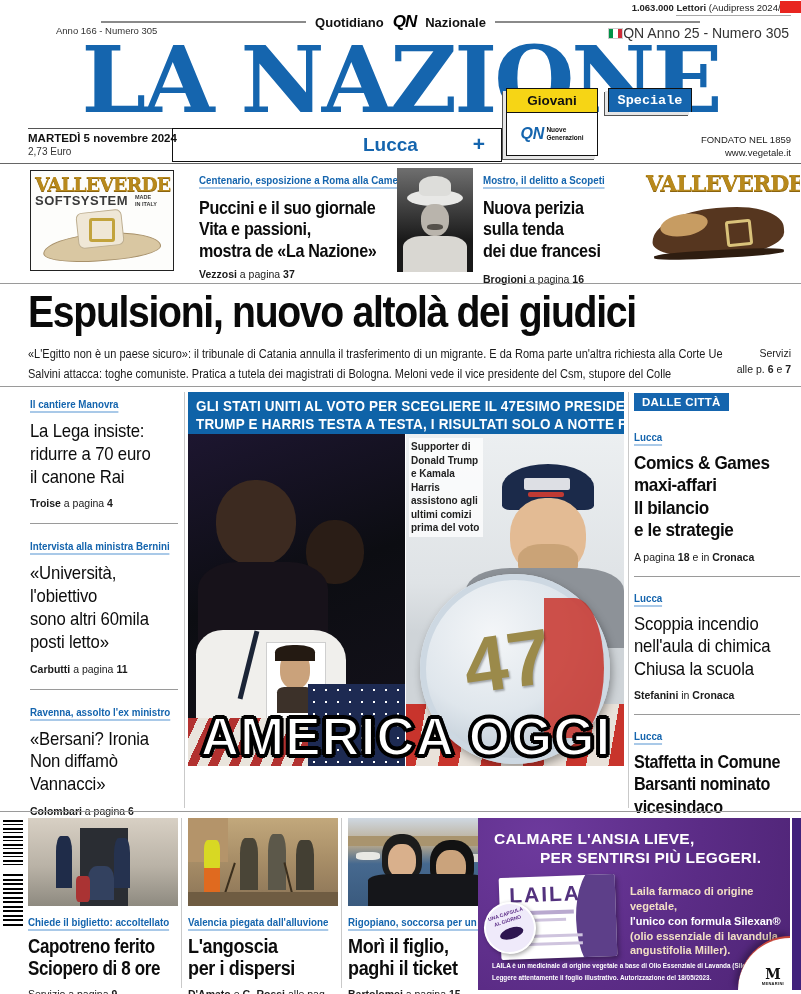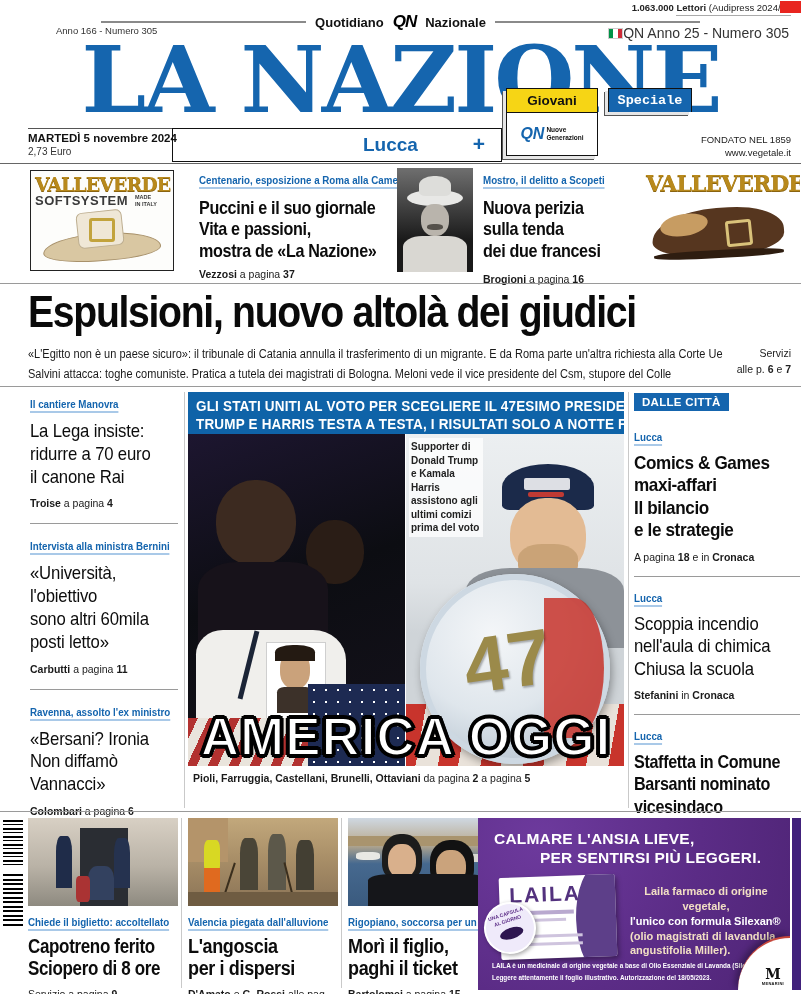--- a/index.html
+++ b/index.html
@@ -200,23 +200,20 @@
         <span class="abs" style="left:44px;top:42px;font-size:78px;font-weight:800;color:#9b8a4a;transform:rotate(-8deg);text-shadow:1px 2px 2px rgba(0,0,0,.3);">47</span>
       </div>
       <div class="abs" style="left:3px;top:4px;width:70px;font-size:10px;font-weight:600;color:#222;line-height:1.35;background:rgba(255,255,255,.75);padding:2px;">Supporter di Donald Trump e Kamala Harris assistono agli ultimi comizi prima del voto</div>
     </div>
 
     <div class="abs" style="left:0;right:0;top:272px;text-align:center;z-index:5;font-size:53px;font-weight:800;color:#fff;letter-spacing:1px;
                 -webkit-text-stroke:2px #000;
                 text-shadow:2px 2px 0 #000,-2px 2px 0 #000,2px -2px 0 #000,-2px -2px 0 #000,0 3px 0 #000,0 -3px 0 #000,3px 0 0 #000,-3px 0 0 #000;">AMERICA OGGI</div>
   </div>
 
-  <div style="margin-top:2px;">
-    <span style="background:#fff;padding:2px 5px;font-size:10.5px;color:#1a1a1a;"><span style="font-weight: 800;">Pioli, Farruggia, Castellani, Brunelli, Ottaviani</span><span> da pagina </span><span style="font-weight: 800;">2</span><span> a pagina </span><span style="font-weight: 800;">5</span></span>
-  </div>
 </div>
 <div class="rule-v" style="left:628px;top:392px;height:416px;"></div>
 
 <div class="abs" style="left:634px;top:392px;width:166px;">
   <span style="display:inline-block;background:#1565ae;color:#fff;font-size:11.5px;font-weight:800;
                letter-spacing:.3px;padding:3px 8px;">DALLE CITTÀ</span>
   <div style="margin-top:16px;">
     <span class="kicker">Lucca</span>
     <div class="headline cx" style="font-size:19px;transform:scaleX(.9);margin-top:6px;line-height:1.18;">Comics &amp; Games
 maxi-affari
@@ -313,23 +310,23 @@
     <div class="abs" style="left:12px;top:66px;width:70px;height:3px;background:#cfc4de;"></div>
   </div>
 
   <div class="abs" style="left:6px;top:84px;width:48px;height:48px;border-radius:50%;background:#efeafa;border:2px solid #fff;
               box-shadow:1px 2px 4px rgba(0,0,0,.35);transform:rotate(-18deg);overflow:hidden;">
     <div class="abs" style="left:4px;top:6px;width:40px;font-size:5px;font-weight:700;color:#5b2c86;text-align:center;line-height:1.3;">UNA CAPSULA AL GIORNO</div>
     <div class="abs" style="left:12px;top:24px;width:24px;height:11px;background:#2e1650;border-radius:50%;"></div>
   </div>
 
   <div class="abs" style="left:152px;top:66px;width:152px;font-size:11px;line-height:1.35;">
-    <div style="color:#f2dfc4;font-weight:600;text-align:center;">Laila farmaco di origine vegetale,</div>
+    <div style="color:#f2dfc4;font-weight:600;">Laila farmaco di origine vegetale,</div>
     <div style="color:#ffffff;font-weight:800;">l'unico con formula Silexan®</div>
-    <div style="color:#f2dfc4;font-weight:600;">(olio magistrati di lavandula</div>
+    <div style="color:#f2dfc4;font-weight:600;">(olio essenziale di lavandula</div>
     <div style="color:#f2dfc4;font-weight:600;">angustifolia Miller).</div>
   </div>
 
   <div class="abs" style="left:14px;top:142px;font-size:7.5px;font-weight:700;color:#fff;line-height:1.6;">
     <div><span class="cx" style="transform:scaleX(.85);">LAILA è un medicinale di origine vegetale a base di Olio Essenziale di Lavanda (Silexan®).</span></div>
     <div><span class="cx" style="transform:scaleX(.85);">Leggere attentamente il foglio illustrativo. Autorizzazione del 18/05/2023.</span></div>
   </div>
 
   <div class="abs" style="right:0;bottom:0;width:52px;height:52px;background:#fff;border-top-left-radius:100%;
               box-shadow:-3px -3px 6px rgba(0,0,0,.3);border-top:2px solid #c5453a;"></div>

